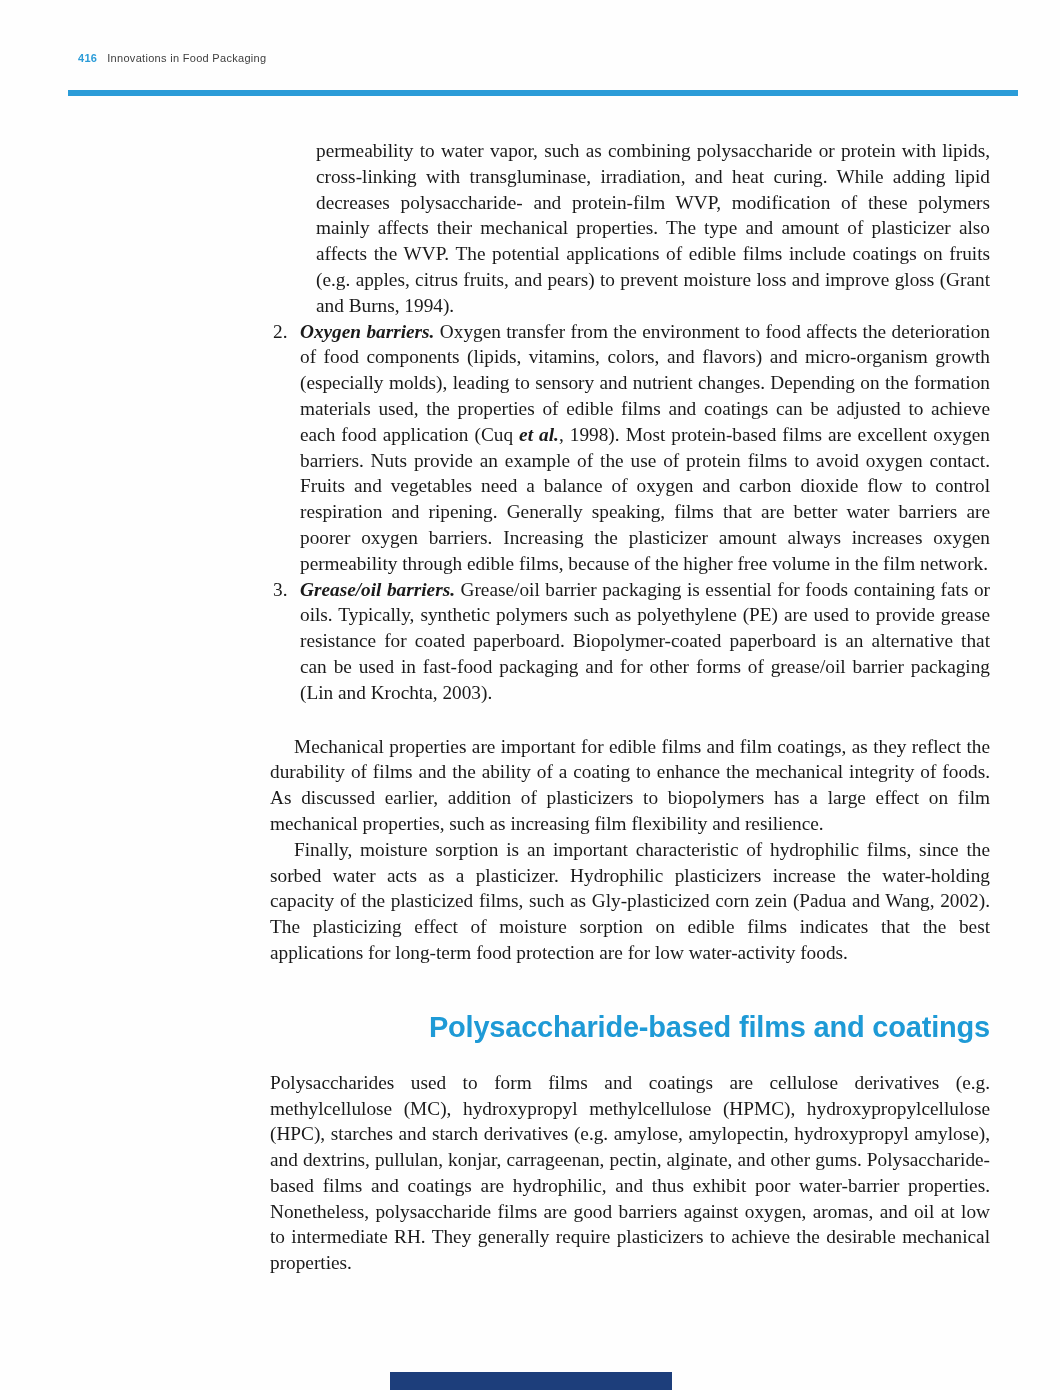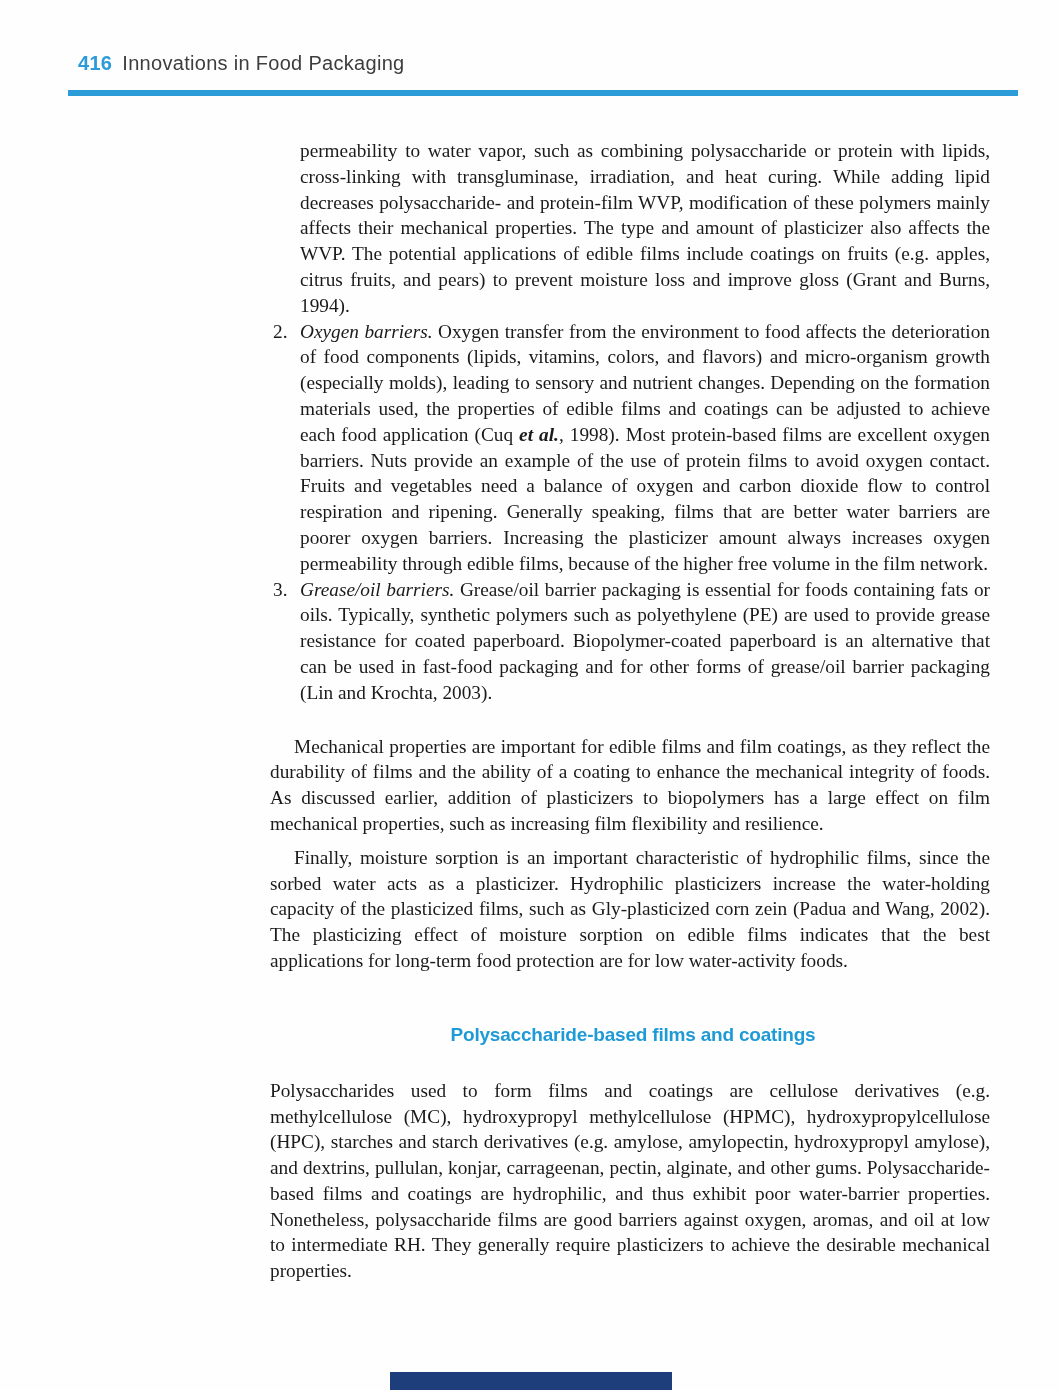--- a/index.html
+++ b/index.html
@@ -17,21 +17,21 @@
     background:#fefefe;
     overflow:hidden;
     font-family:"Liberation Serif", serif;
     color:var(--text-ink);
   }
   
   .running-header{
     position:absolute;
     left:78px; top:52px;
     font-family:"Liberation Sans", sans-serif;
-    font-size:20px;
+    font-size:11px;
     letter-spacing:0.3px;
     color:#3d3d3d;
     white-space:nowrap;
     text-align:center;
   }
   .running-header .pagenum{
     font-weight:bold;
     color:var(--accent-blue);
     margin-right:10px;
   }
@@ -44,50 +44,50 @@
   
   .content{
     position:absolute;
     left:270px; top:138px;
     width:720px;
     font-size:19.3px;
     line-height:25.8px;
     text-align:justify;
   }
   .para-cont{
-    margin-left:30px;
+    margin-left:46px;
   }
   .list-item{
     position:relative;
     padding-left:30px;
   }
   .list-item .num{
     position:absolute;
     left:3px; top:0;
   }
-  .lead-italic{font-style:italic;}
+  .lead-italic{font-style:italic;font-weight:bold;}
   .etal{font-style:italic;font-weight:bold;}
   .para-block{
     margin-top:28px;
     text-indent:24px;
   }
   .para-block.follow{
-    margin-top:8px;
+    margin-top:0;
   }
   .section-heading{
     margin-top:44px;
     margin-bottom:26px;
     margin-left:6px;
     font-family:"Liberation Sans", sans-serif;
     font-weight:bold;
-    font-size:19px;
+    font-size:29px;
     line-height:34px;
     letter-spacing:-0.2px;
     color:var(--heading-blue);
-    text-align:center;
+    text-align:right;
   }
   .para-plain{
     margin-top:1px;
     text-indent:0;
   }
   
   .footer-bar{
     position:absolute;
     left:390px; top:1372px;
     width:282px; height:18px;

